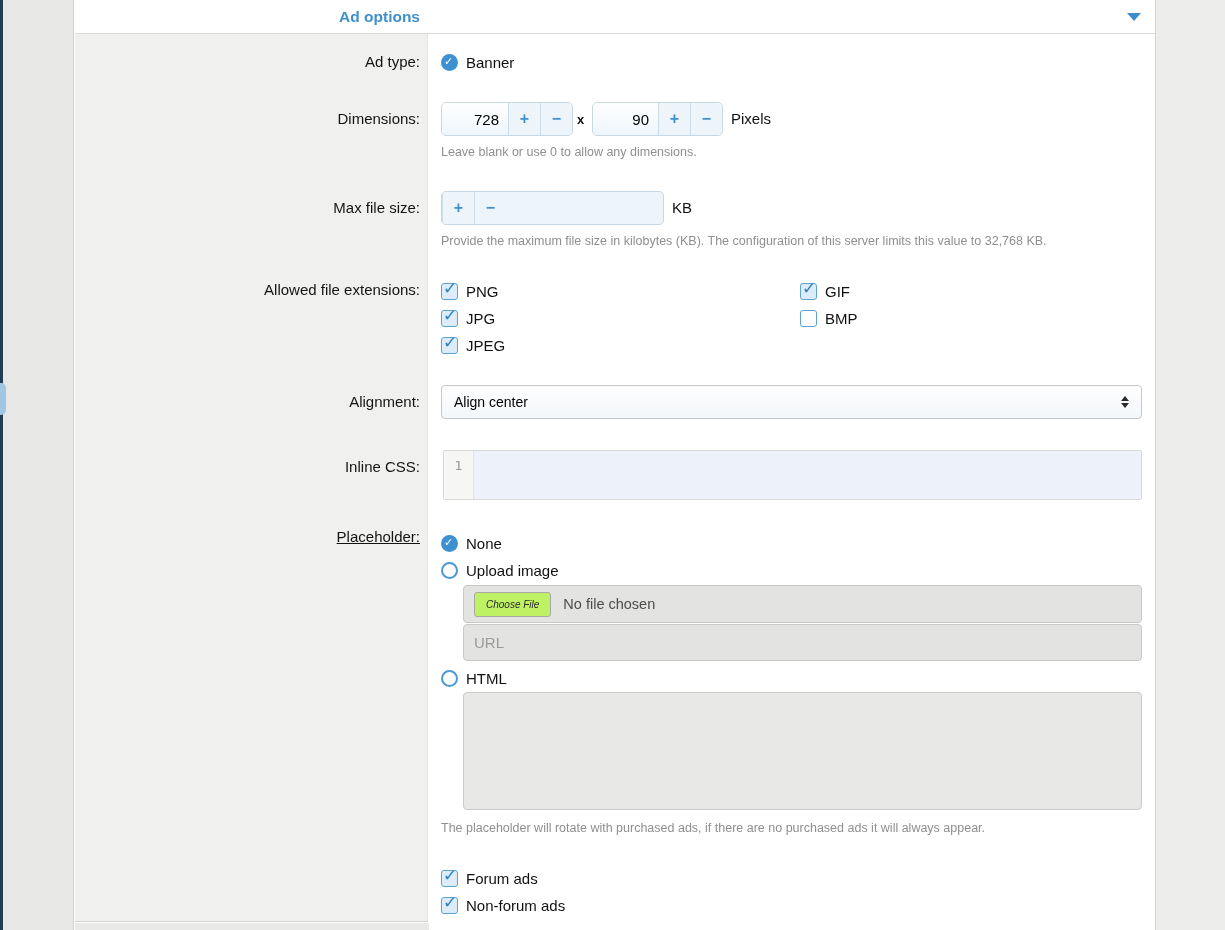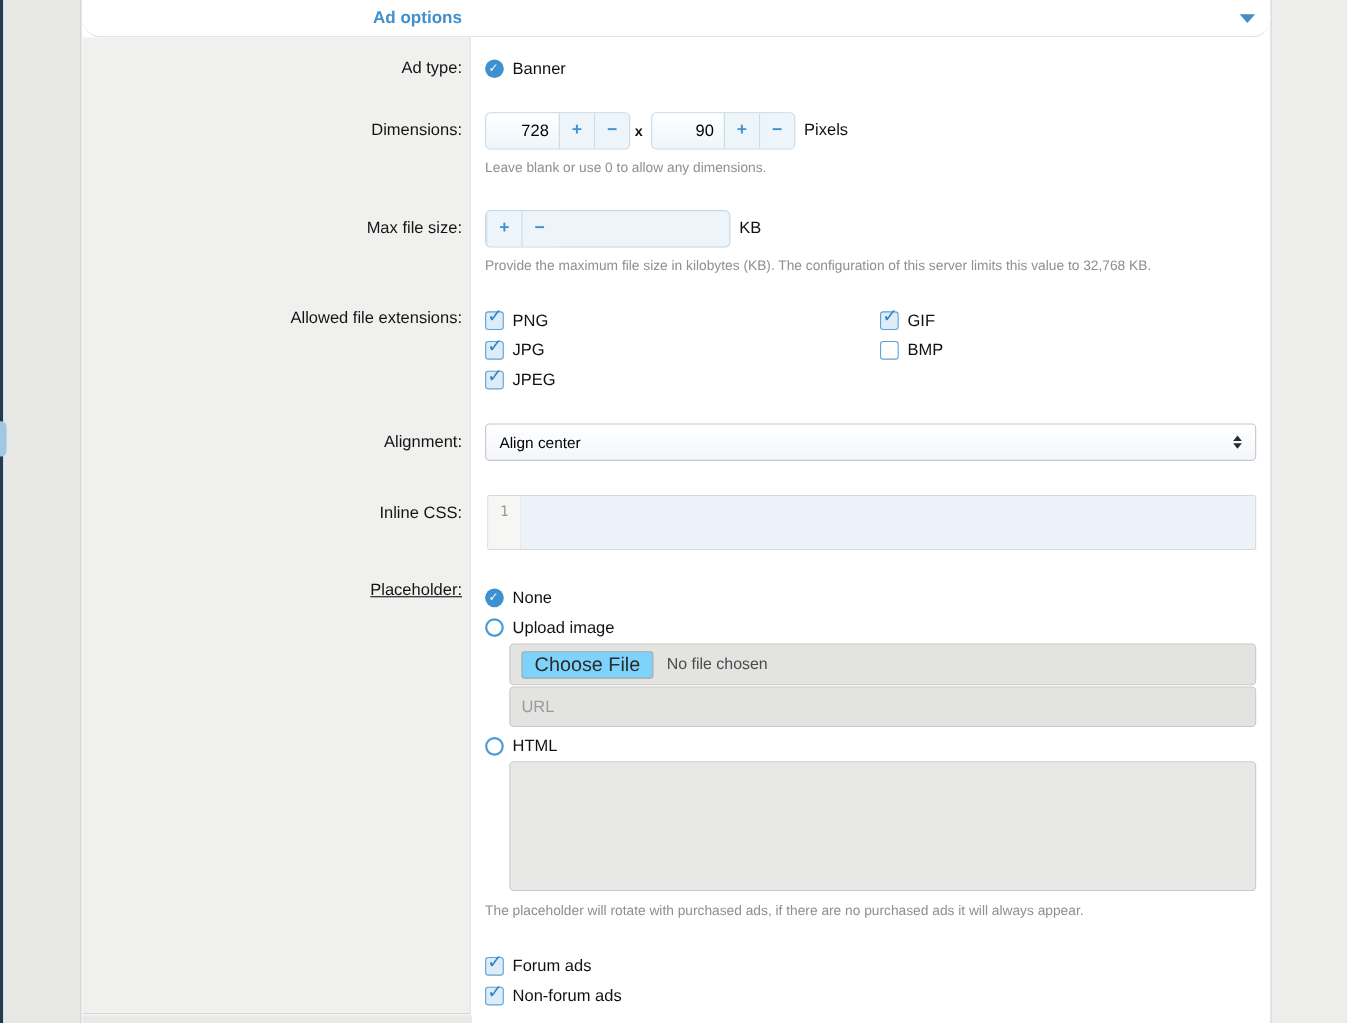--- a/index.html
+++ b/index.html
@@ -8,21 +8,21 @@
   #screen { position:relative; width:1225px; height:930px; background:#fff; }
 
   
   .edge-dark   { position:absolute; left:0; top:0; width:3px; height:930px; background:#223c54; }
   .edge-gray-l { position:absolute; left:3px; top:0; width:71px; height:930px; background:#e7e7e6; border-right:1px solid #d2d2d1; }
   .edge-blob   { position:absolute; left:0; top:383px; width:6px; height:32px; background:#a0c8e4; border-radius:0 5px 5px 0; }
   .edge-gray-r { position:absolute; left:1155px; top:0; width:70px; height:930px; background:#ededec; border-left:1px solid #d6d6d5; }
 
   
   .form-white { position:absolute; left:75px; top:0; width:1080px; height:930px; background:#ffffff; }
-  .form-header { position:absolute; left:75px; top:0; width:1080px; height:34px; background:#fff; border-bottom:1px solid #dbdbda;border-radius:17px; }
+  .form-header { position:absolute; left:75px; top:0; width:1080px; height:34px; background:#fff; border-bottom:1px solid #dbdbda; }
   .form-title { position:absolute; left:0; top:8px; width:345px; text-align:right; font-size:15.5px; font-weight:bold; color:#4090cd; }
   .collapse-toggle { position:absolute; right:14px; top:13px; width:14px; height:10px; cursor:pointer; }
   .tri-down { width:0; height:0; border-left:7px solid transparent; border-right:7px solid transparent; border-top:8px solid #3f8ec9; }
 
   .label-col { position:absolute; left:75px; top:34px; width:353px; height:888px; background:#f0f0ef; border-right:1px solid #e3e3e2; border-bottom:1px solid #d2d2d1; }
   .below-strip { position:absolute; left:75px; top:923px; width:354px; height:7px; background:#e9e9e8; }
 
   
   .row-label { position:absolute; left:90px; width:330px; text-align:right; font-size:15px; color:#141414; }
 
@@ -59,21 +59,21 @@
   .sel-up { width:0; height:0; border-left:4px solid transparent; border-right:4px solid transparent; border-bottom:5px solid #2a2a2a; }
   .sel-dn { width:0; height:0; border-left:4px solid transparent; border-right:4px solid transparent; border-top:5px solid #2a2a2a; }
 
   
   .code-editor { position:absolute; display:flex; border:1px solid #d9d9d8; border-radius:2px; overflow:hidden; }
   .code-gutter { width:30px; background:#f6f6f5; border-right:1px solid #e3e3e2; color:#9a9a9a; font-family:"DejaVu Sans Mono", monospace; font-size:13px; text-align:center; padding-top:7px; }
   .code-area { flex:1; background:#edf1fa; cursor:text; }
 
   
   .file-bar { position:absolute; background:#e3e3e2; border:1px solid #c9c9c8; border-radius:4px; display:flex; align-items:center; padding:0 10px; gap:12px; }
-  .file-btn { height:25px; padding:0 11px; background:#7dd3fc; border:1px solid #a8a8a7; border-radius:3px; font-size:18px; color:#2b2b2b; display:flex; align-items:center; cursor:pointer; }
+  .file-btn { height:25px; padding:0 11px; background:#bef264; border:1px solid #a8a8a7; border-radius:3px; font-size:10px; color:#2b2b2b; display:flex; align-items:center; cursor:pointer;font-style:italic; }
   .file-status { font-size:14.5px; color:#4c4c4c; }
   .url-input { position:absolute; background:#e3e3e2; border:1px solid #c9c9c8; border-radius:4px; padding:0 10px; font-size:15px; color:#333; font-family:"Liberation Sans", sans-serif; outline:none; }
   .url-input::placeholder { color:#9a9a9a; opacity:1; }
   .html-area { position:absolute; background:#e8e8e7; border:1px solid #cbcbca; border-radius:4px; resize:none; outline:none; }
 </style>
 </head>
 <body>
 
 <div id="screen">
 

